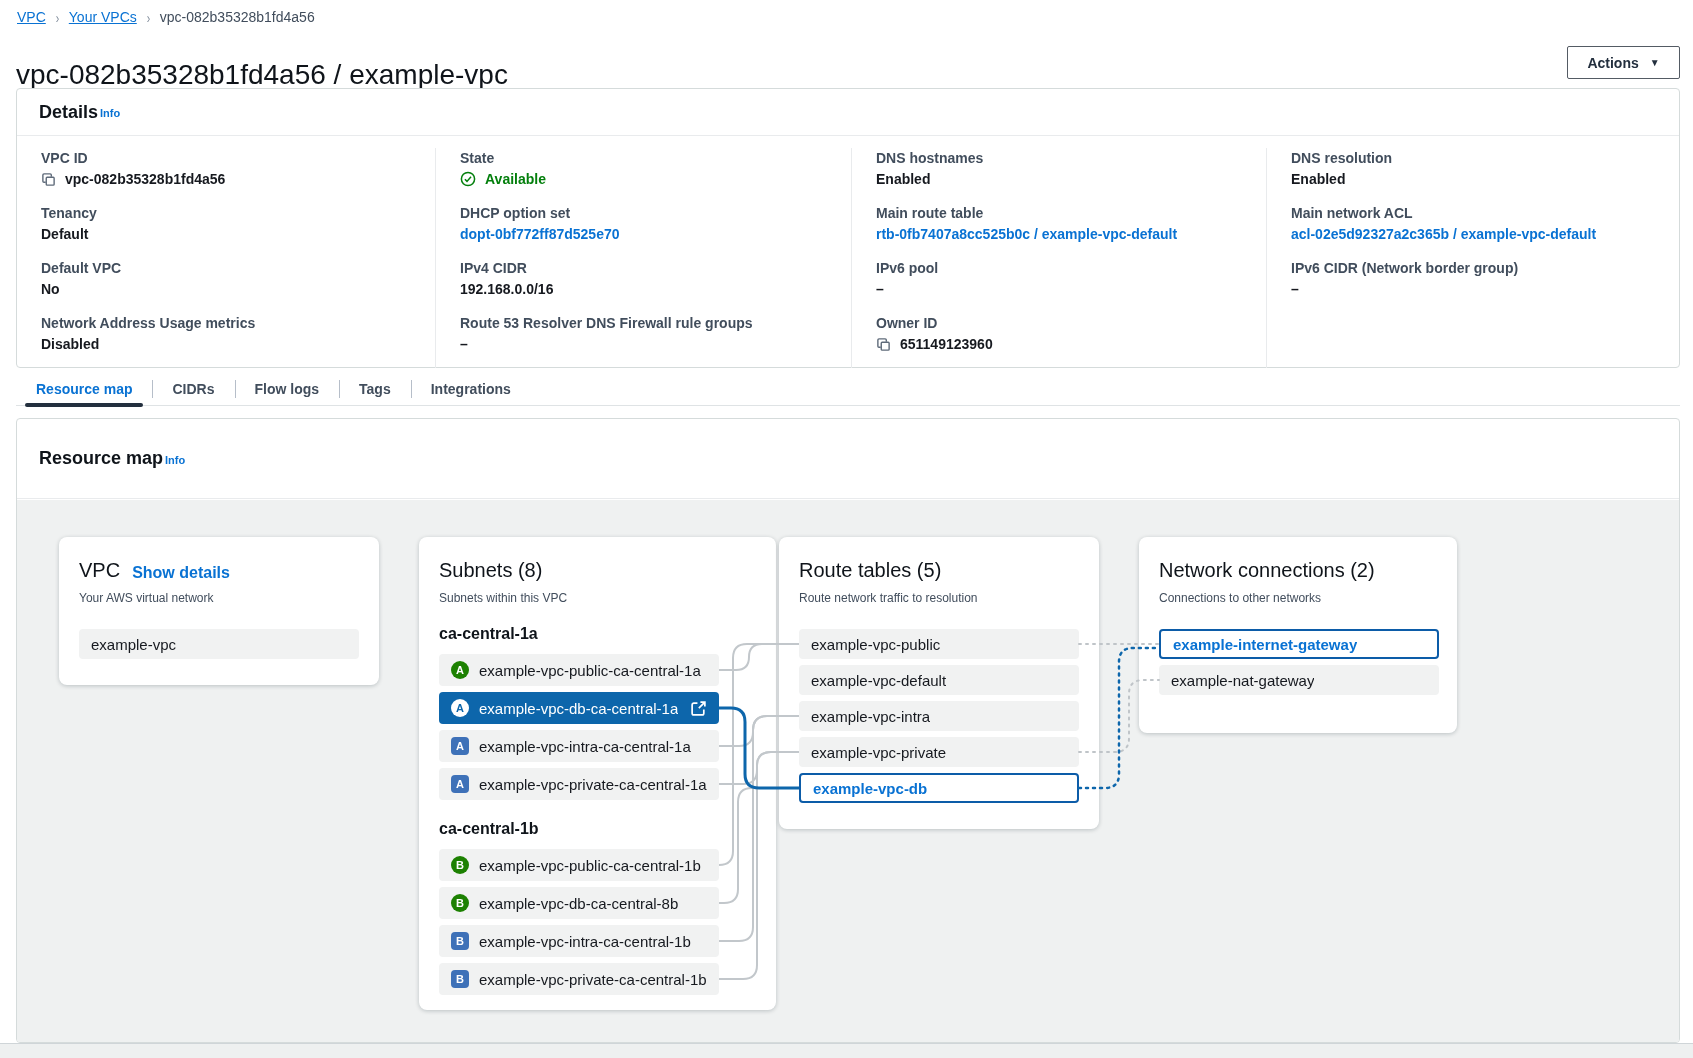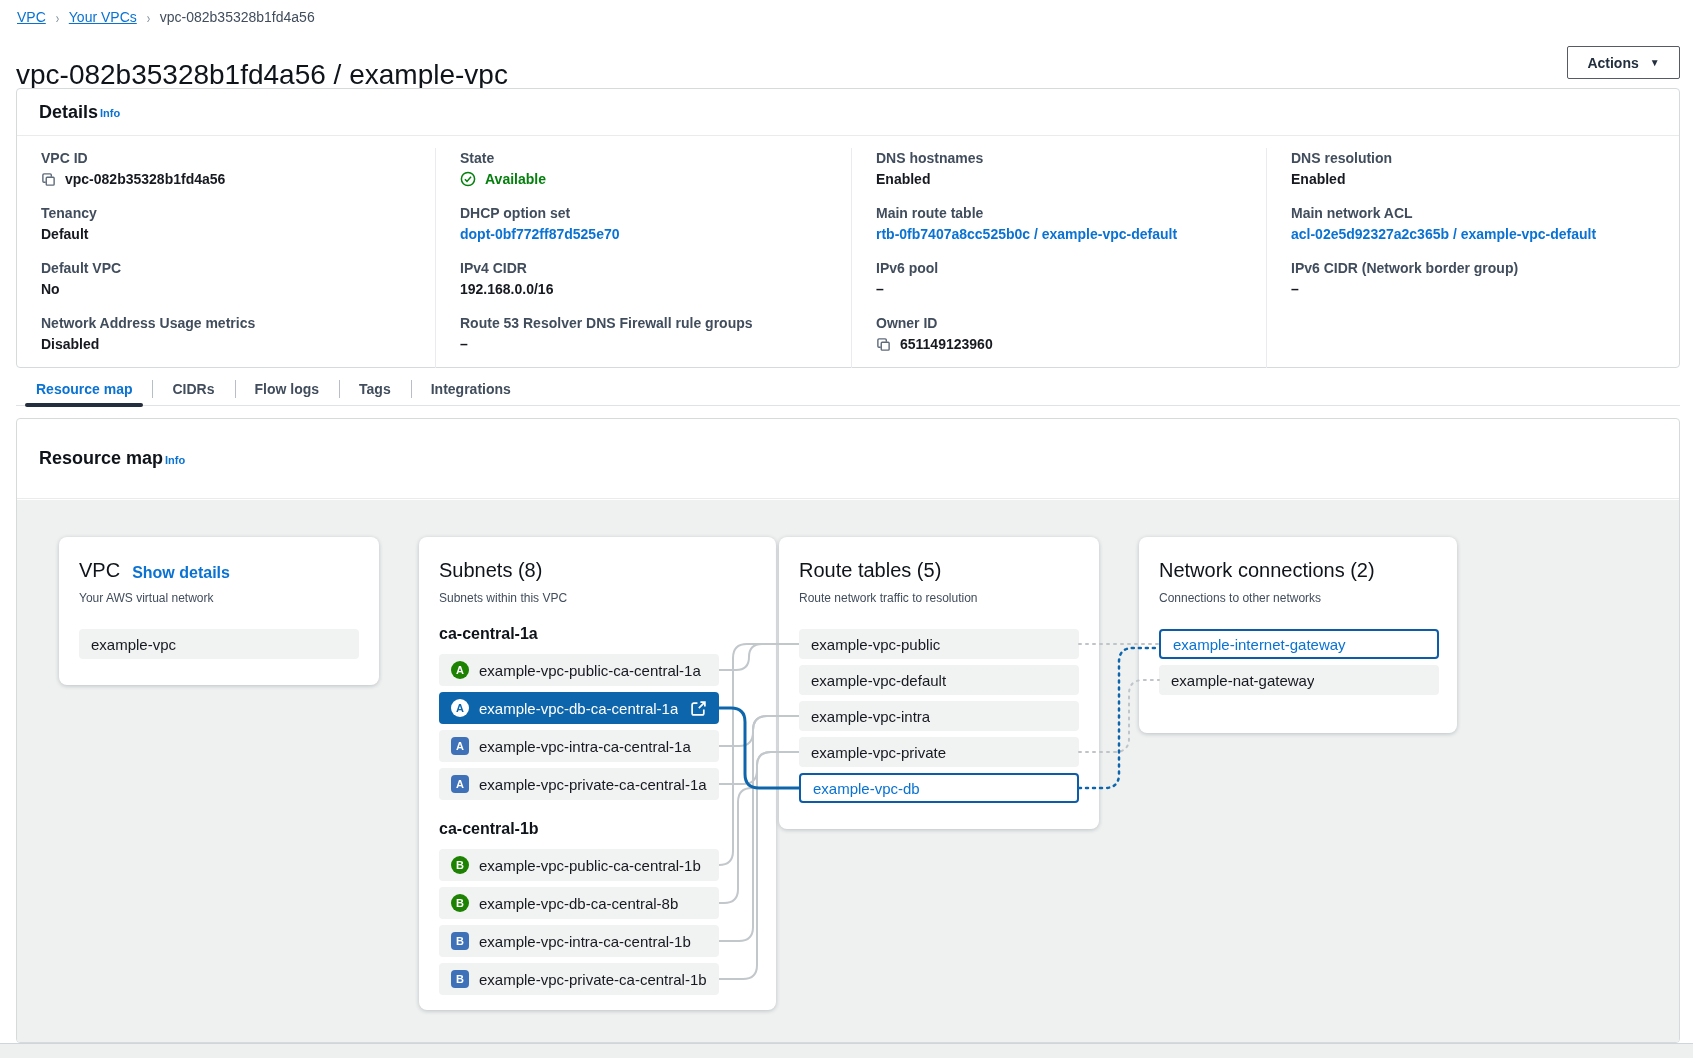--- a/index.html
+++ b/index.html
@@ -55,21 +55,21 @@
   .card-title { font-size:20px; color:#0f141a; }
   .card-link { font-size:16px; font-weight:bold; color:#0972d3; cursor:pointer; position:relative; top:2px; }
   .card-subtitle { font-size:12px; color:#414d5c; margin-top:9px; }
   .group-header { font-size:16px; font-weight:bold; color:#0f141a; margin:20px 0 11px 0; }
   .rows { margin-top:24px; }
   .row { width:280px; height:32px; border-radius:4px; background:#f1f2f2; display:flex; align-items:center;
          padding:0 12px; margin-bottom:6px; font-size:15px; color:#16191f; cursor:pointer; }
   .row.h30 { height:30px; }
   .row .label { white-space:nowrap; overflow:hidden; }
   .row.selected-fill { background:#0d66ab; color:#fff; }
-  .row.selected-outline { background:#fff; border:2px solid #0c5ca8; color:#0972d3; }
+  .row.selected-outline { background:#fff; border:2px solid #0c5ca8; color:#0972d3;font-weight:bold; }
   .badge { flex:none; width:18px; height:18px; margin-right:10px; border-radius:50%; color:#fff;
            font-size:11px; font-weight:bold; display:flex; align-items:center; justify-content:center; }
   .badge.square { border-radius:4px; }
   .badge.green { background:#1d8102; }
   .badge.blue { background:#3e71b8; }
   .row.selected-fill .badge { background:#fff; color:#0d66ab; }
   .ext-icon { margin-left:auto; display:inline-flex; cursor:pointer; }
   #edges { position:absolute; inset:0; pointer-events:none; z-index:5; }
   
   .page-bottom { position:absolute; left:0; top:1043px; width:1693px; height:15px; background:#eef0f0; border-top:1px solid #cfd5d8; }

